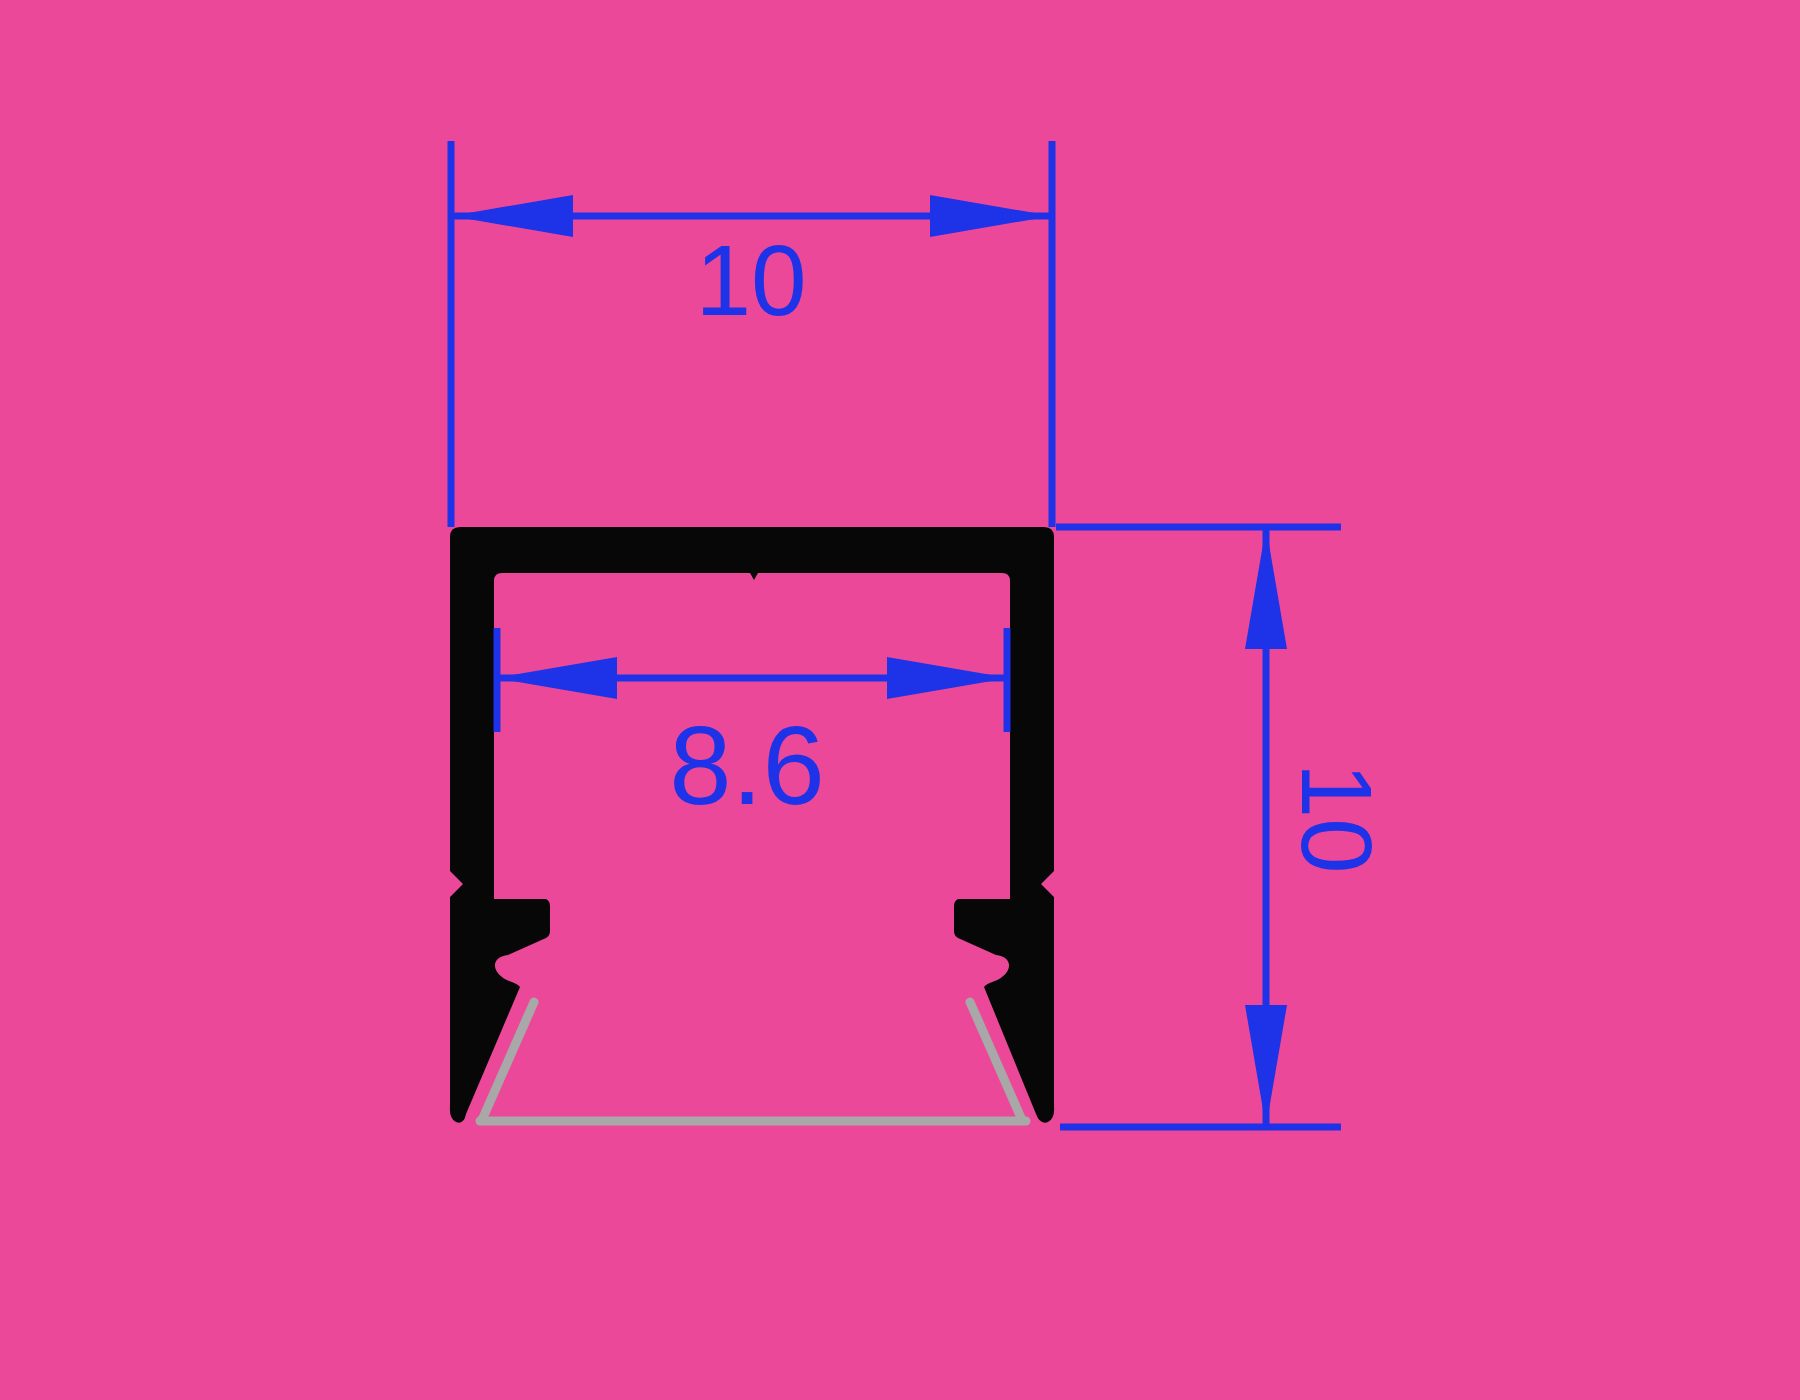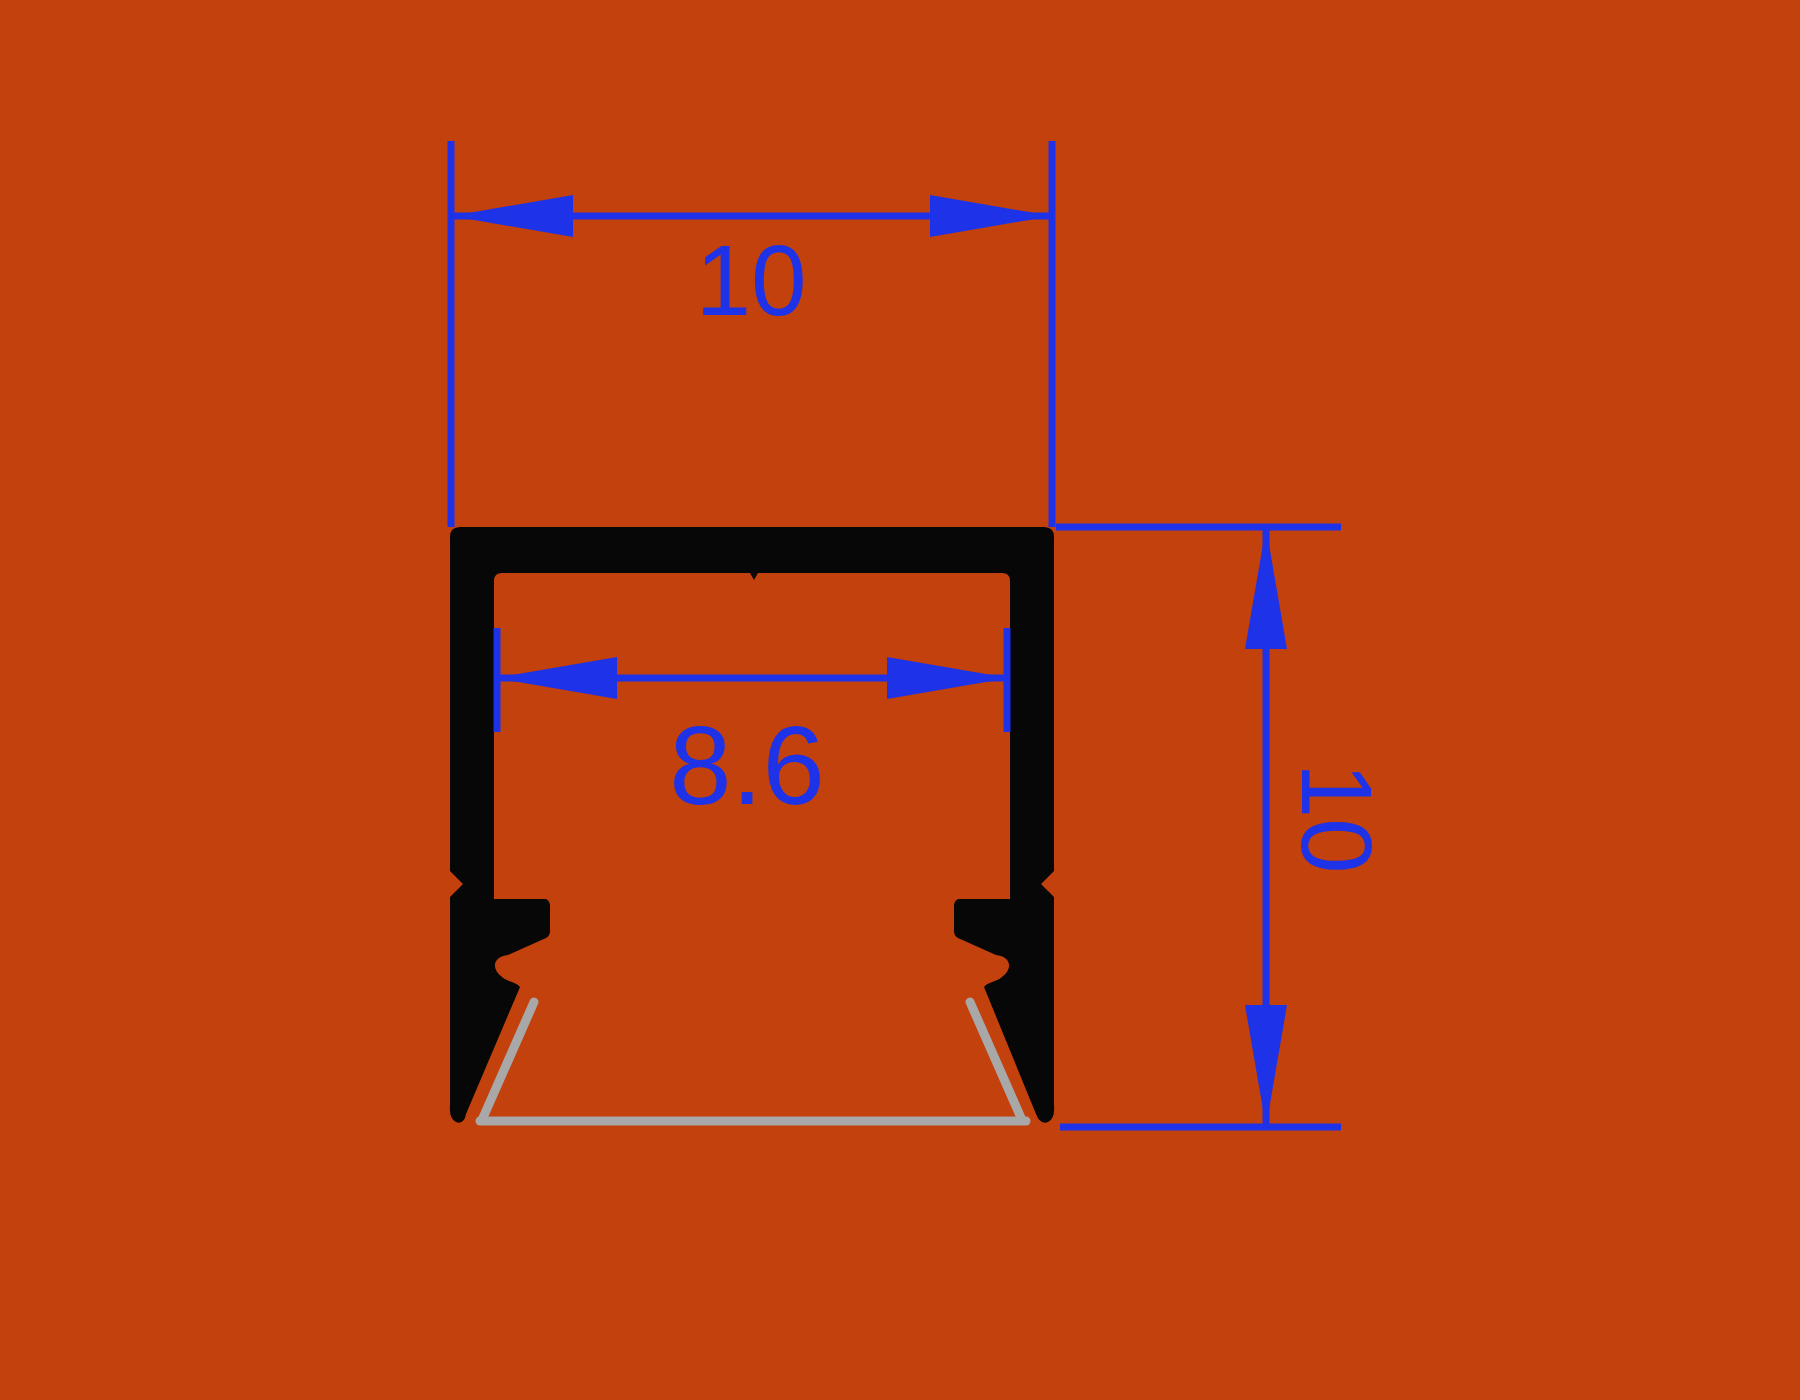--- a/index.html
+++ b/index.html
@@ -4,21 +4,21 @@
 <style>
   html, body {
     margin: 0;
     padding: 0;
     background: #ffffff;
   }
   .canvas-wrap {
     position: relative;
     width: 1800px;
     height: 1400px;
-    background: #c2410c;
+    background: #ec4899;
     overflow: hidden;
   }
   svg {
     display: block;
   }
   .dim-text {
     font-family: "Liberation Sans", sans-serif;
     font-weight: 400;
   }
   .dim-text-main { font-size: 100px; }

